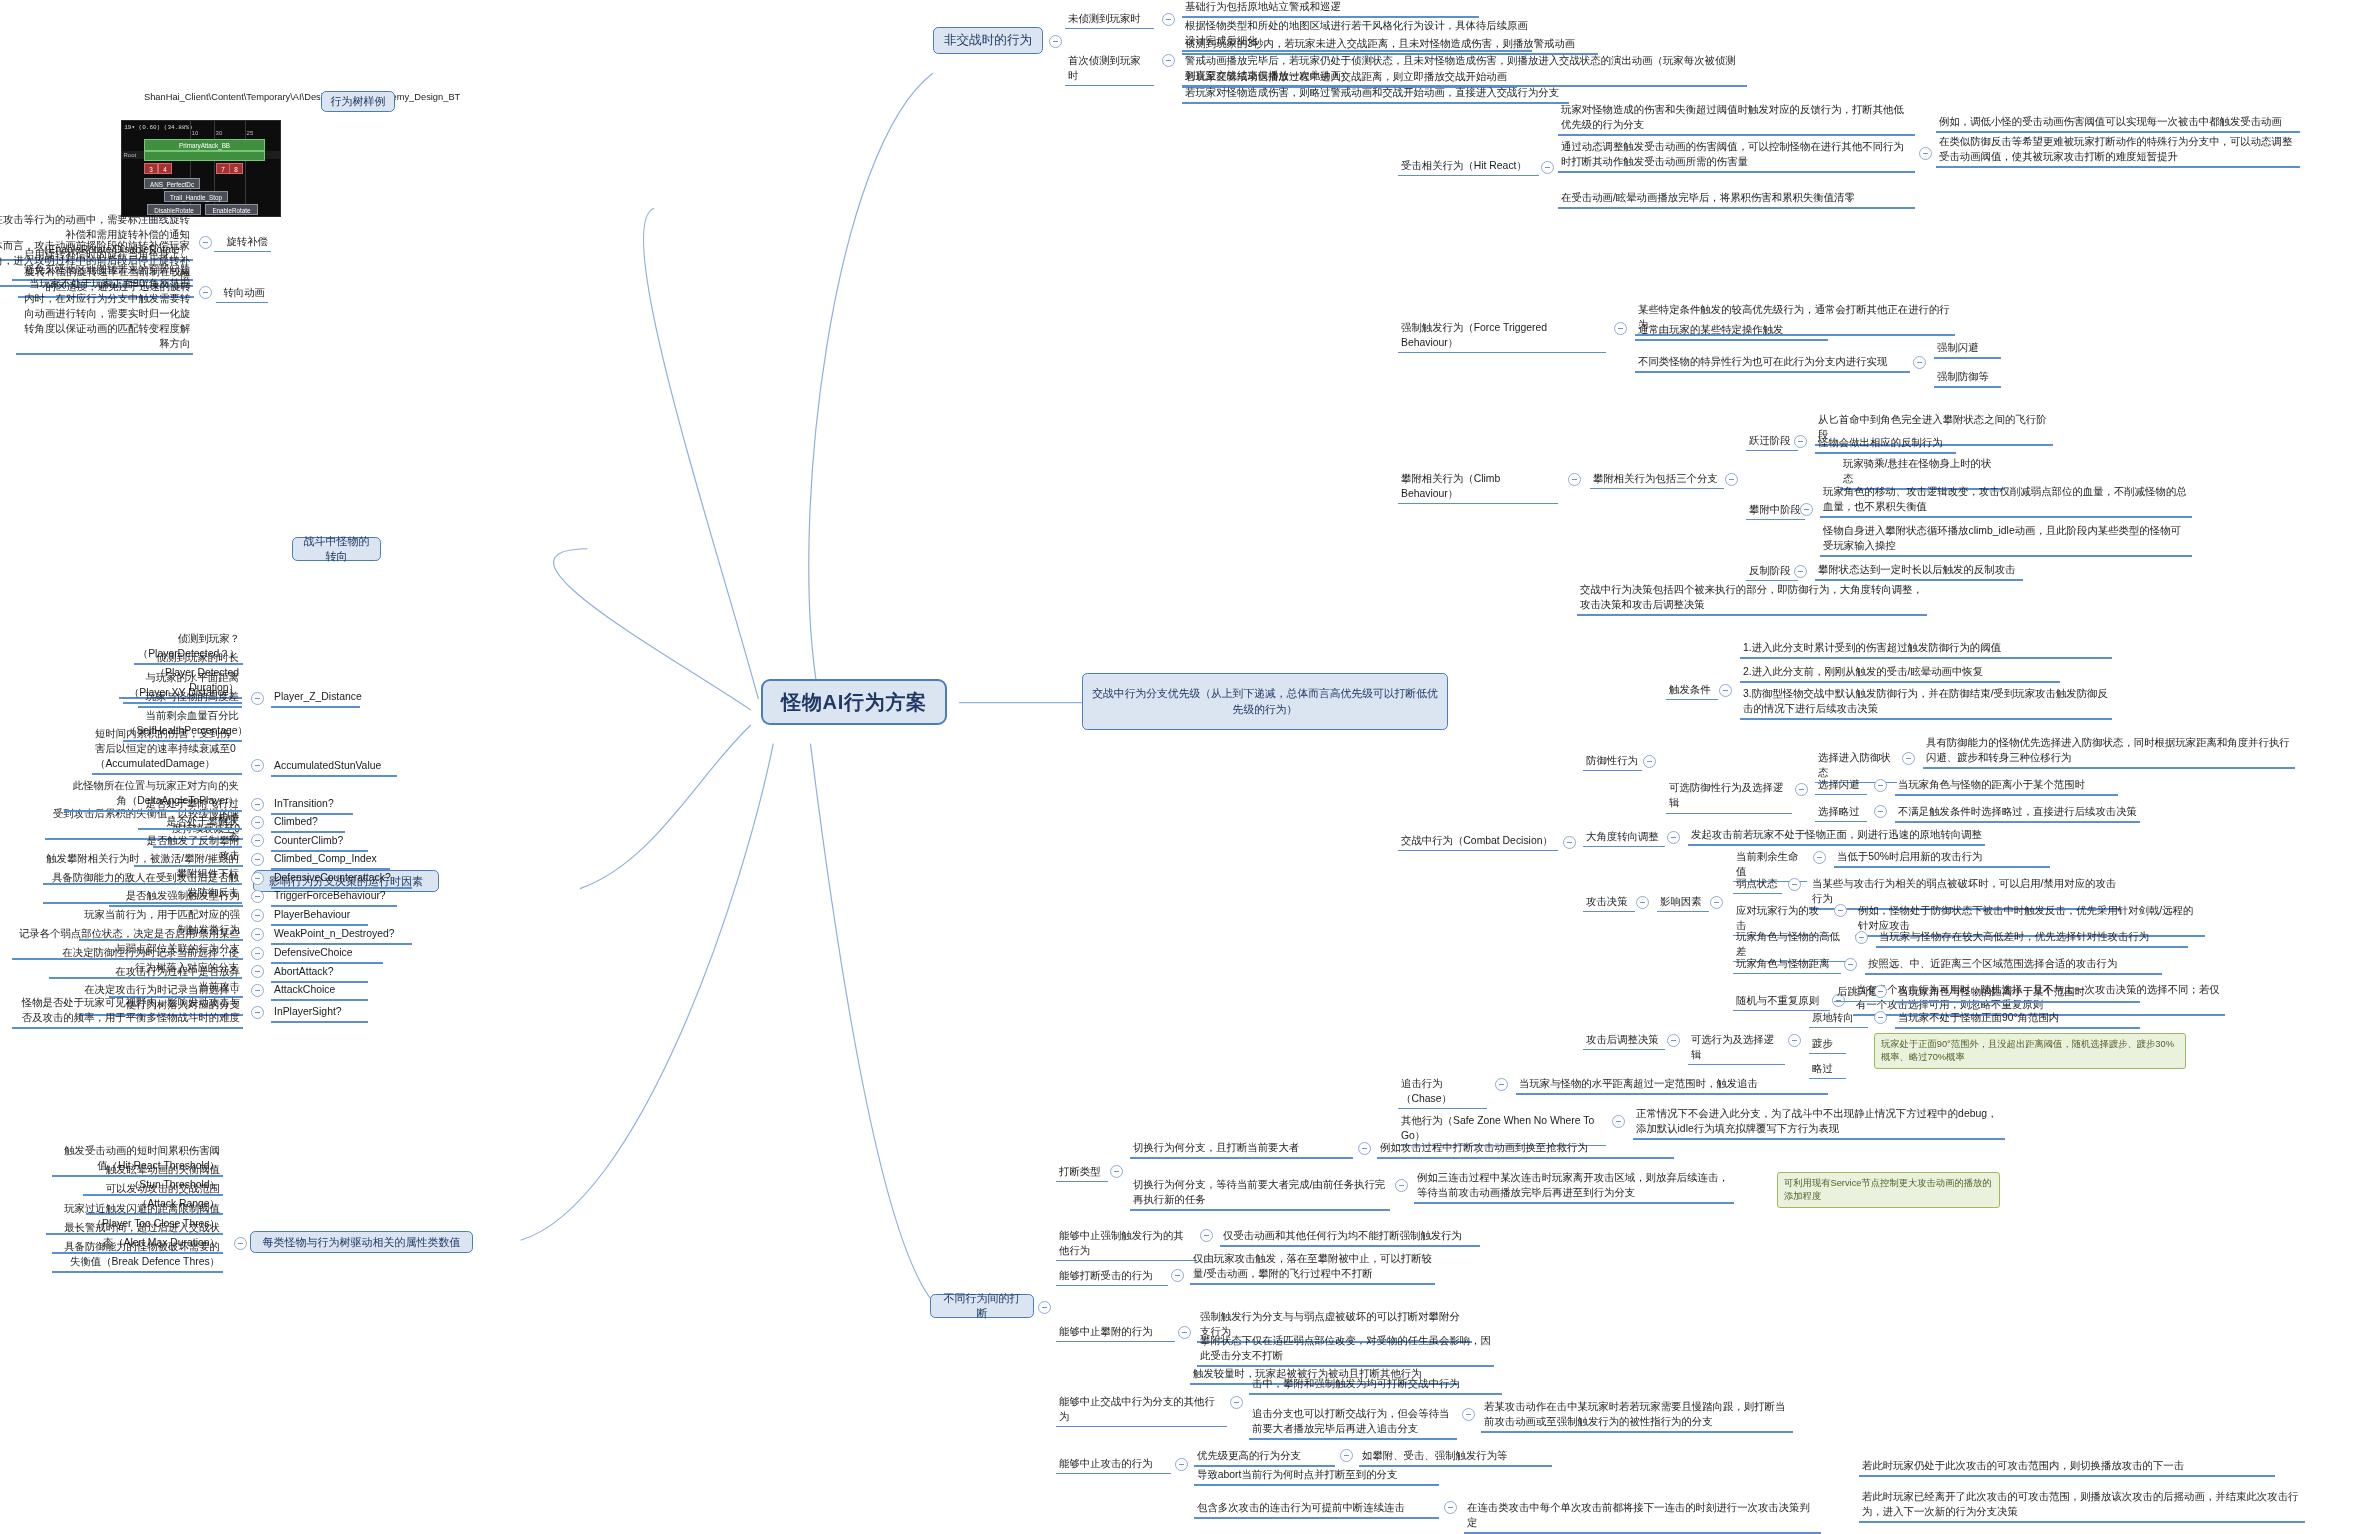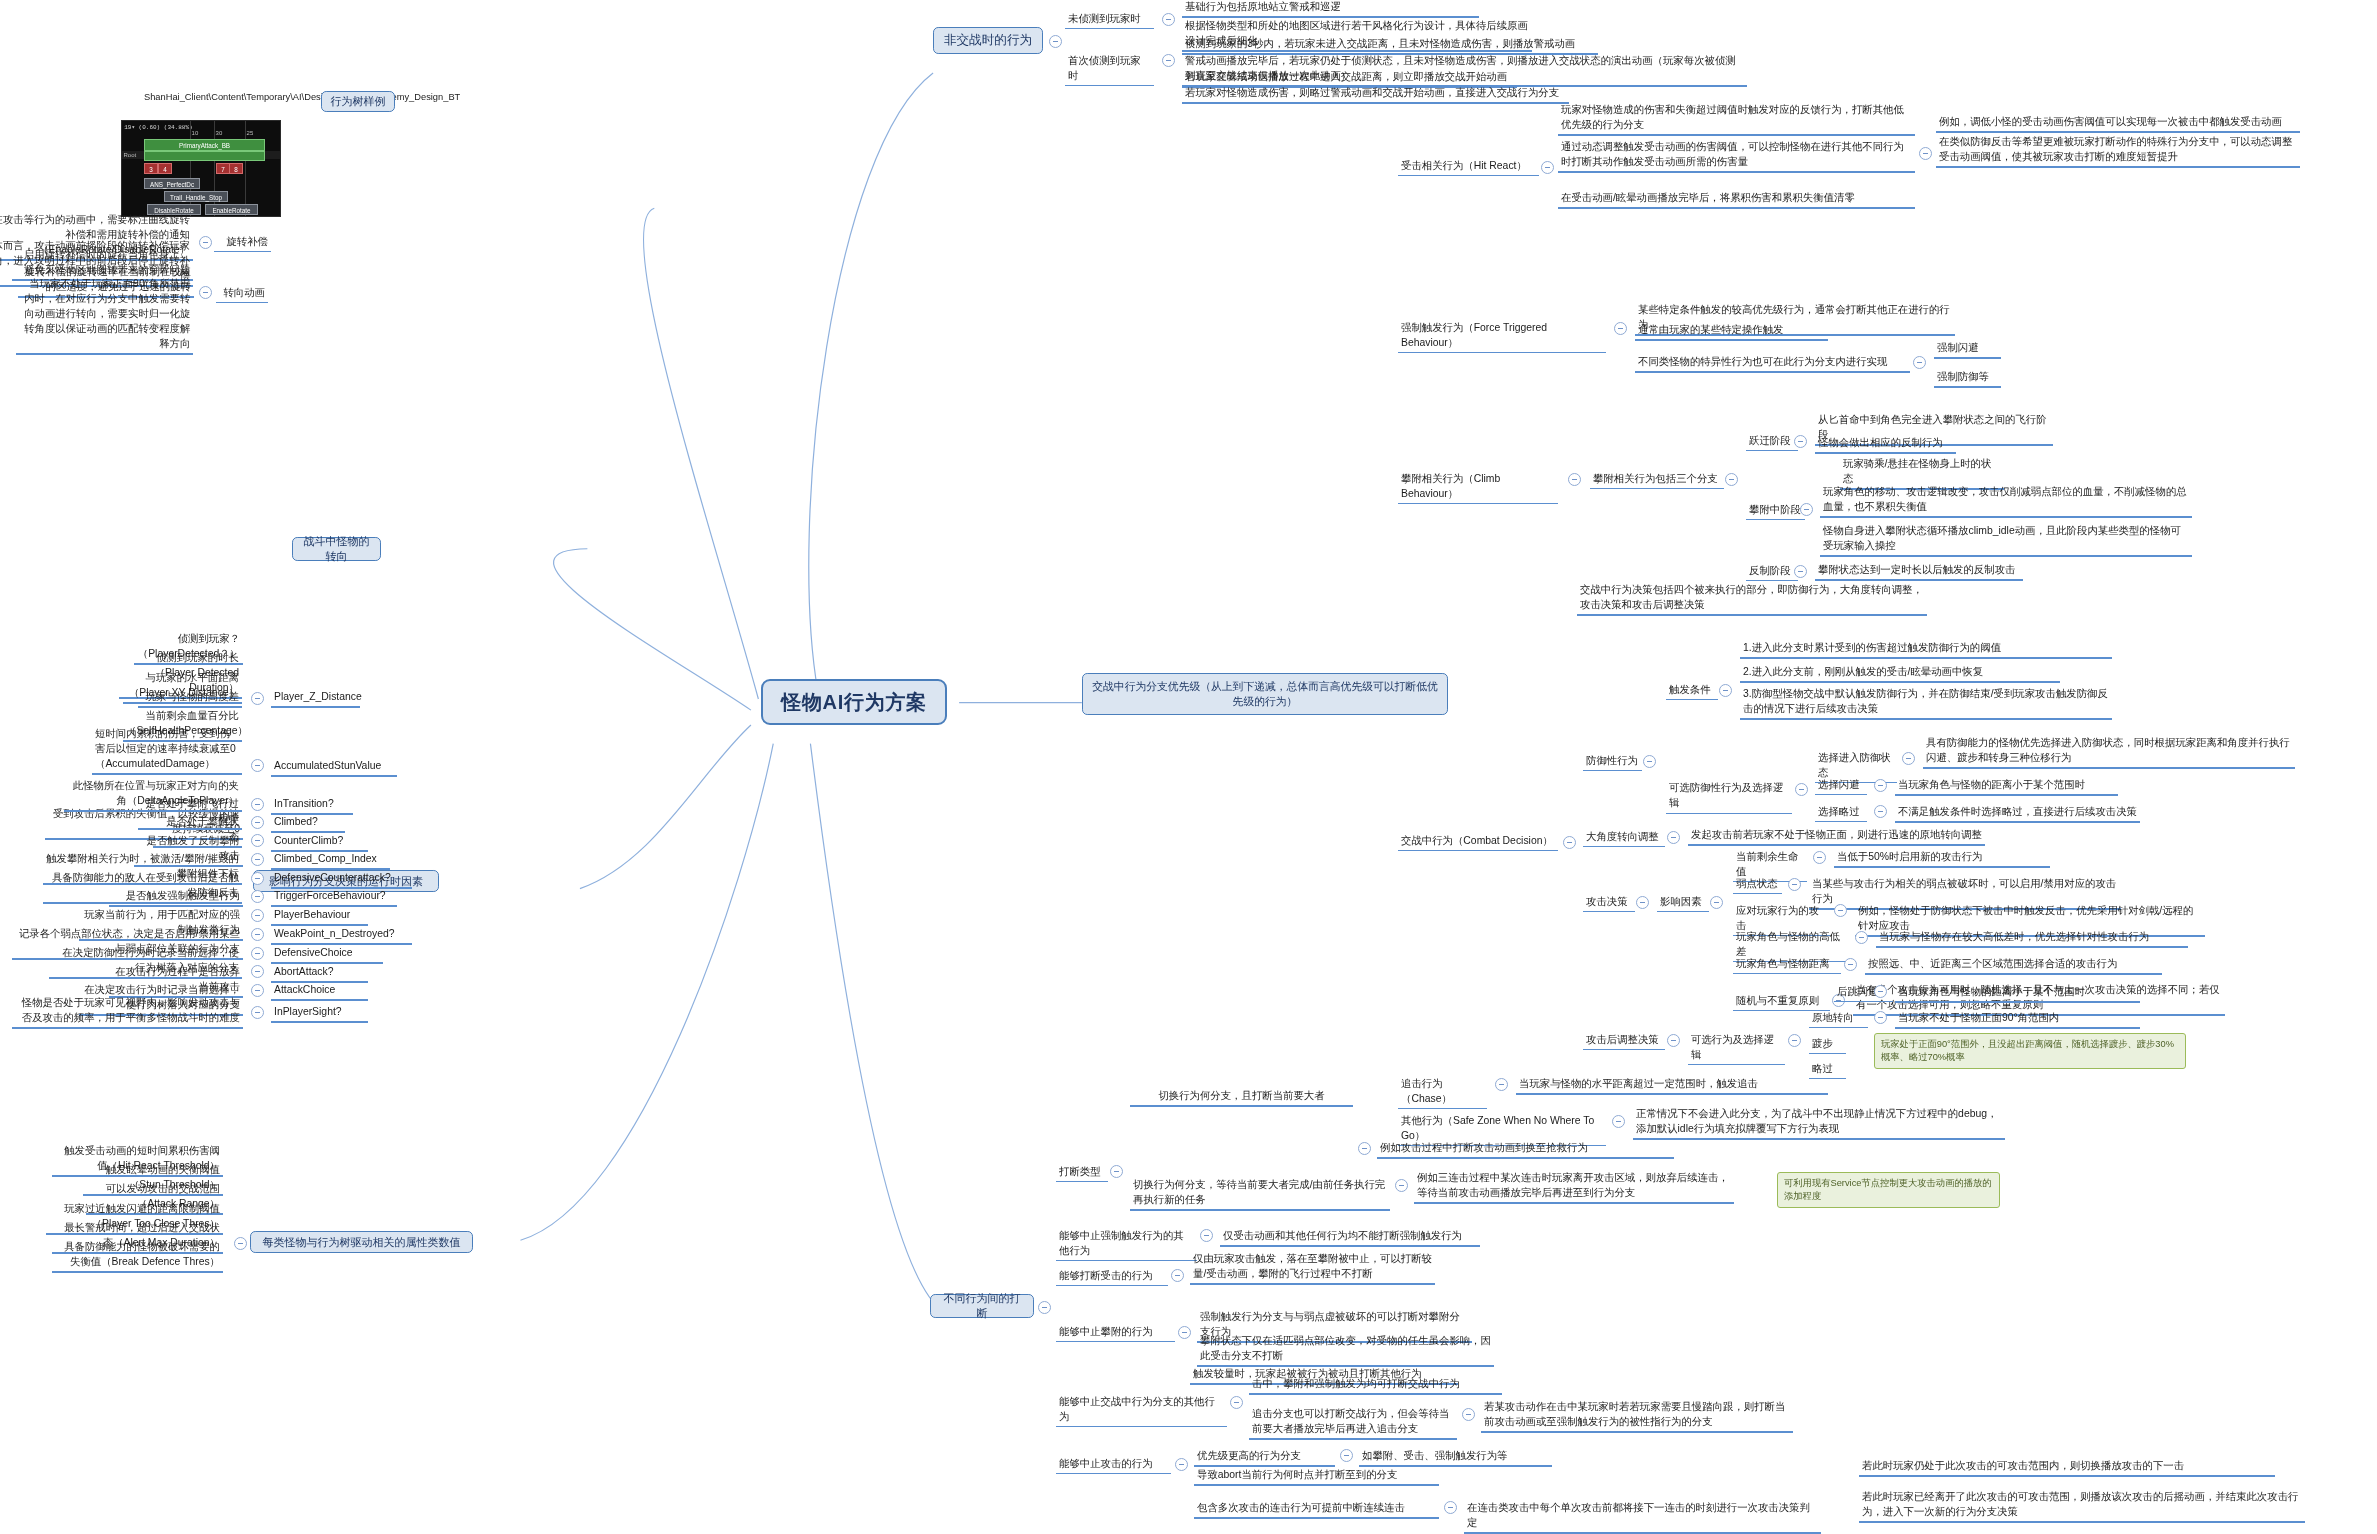--- a/index.html
+++ b/index.html
@@ -142,21 +142,21 @@
   <div class="node topic" style="left:1182px;top:16.4px;width:350px;">根据怪物类型和所处的地图区域进行若干风格化行为设计，具体待后续原画设计完成后细化</div>
 
   <div class="node topic plain" style="left:1065px;top:51px;width:89px;border-bottom:1.8px solid #5b8fd0;">首次侦测到玩家时</div>
   <div class="toggle" style="left:1162px;top:54px;"></div>
 
   <div class="node topic" style="left:1182px;top:34px;width:416px;">侦测到玩家的3秒内，若玩家未进入交战距离，且未对怪物造成伤害，则播放警戒动画</div>
   <div class="node topic" style="left:1182px;top:51px;width:565px;">警戒动画播放完毕后，若玩家仍处于侦测状态，且未对怪物造成伤害，则播放进入交战状态的演出动画（玩家每次被侦测到直至交战结束仅播放一次此动画）</div>
   <div class="node topic" style="left:1182px;top:67px;width:335px;">若玩家在警戒动画播放过程中进入交战距离，则立即播放交战开始动画</div>
   <div class="node topic" style="left:1182px;top:83px;width:387px;">若玩家对怪物造成伤害，则略过警戒动画和交战开始动画，直接进入交战行为分支</div>
 
-  <div class="node main-topic" style="left:1082px;top:673px;width:366px;height:42px;font-size:10.8px;line-height:1.4;padding:4.5px 9px;">交战中行为分支优先级（从上到下递减，总体而言高优先级可以打断低优先级的行为）</div>
+  <div class="node main-topic" style="left:1082px;top:673px;width:366px;height:57px;font-size:10.8px;line-height:1.4;padding:4.5px 9px;">交战中行为分支优先级（从上到下递减，总体而言高优先级可以打断低优先级的行为）</div>
 
   <div class="node topic plain" style="left:1398px;top:156px;width:141px;border-bottom:1.8px solid #5b8fd0;">受击相关行为（Hit React）</div>
   <div class="toggle" style="left:1541px;top:161px;"></div>
 
   <div class="node topic" style="left:1558px;top:100px;width:357px;">玩家对怪物造成的伤害和失衡超过阈值时触发对应的反馈行为，打断其他低优先级的行为分支</div>
   <div class="node topic" style="left:1558px;top:137px;width:357px;">通过动态调整触发受击动画的伤害阈值，可以控制怪物在进行其他不同行为时打断其动作触发受击动画所需的伤害量</div>
   <div class="toggle" style="left:1919px;top:147px;"></div>
   <div class="node topic" style="left:1936px;top:112px;width:364px;">例如，调低小怪的受击动画伤害阈值可以实现每一次被击中都触发受击动画</div>
   <div class="node topic" style="left:1936px;top:132px;width:364px;">在类似防御反击等希望更难被玩家打断动作的特殊行为分支中，可以动态调整受击动画阈值，使其被玩家攻击打断的难度短暂提升</div>
   <div class="node topic" style="left:1558px;top:188px;width:357px;">在受击动画/眩晕动画播放完毕后，将累积伤害和累积失衡值清零</div>
@@ -353,21 +353,21 @@
   <div class="node topic" style="left:86px;top:1179px;width:137px;text-align:right;">可以发动攻击的交战范围（Attack Range）</div>
   <div class="node topic" style="left:46px;top:1199px;width:177px;text-align:right;">玩家过近触发闪避的距离限制阈值（Player Too Close Thres）</div>
   <div class="node topic" style="left:52px;top:1218px;width:171px;text-align:right;">最长警戒时间，超过后进入交战状态（Alert Max Duration）</div>
   <div class="node topic" style="left:52px;top:1237px;width:171px;text-align:right;">具备防御能力的怪物被破坏需要的失衡值（Break Defence Thres）</div>
 
   <div class="node main-topic" style="left:930px;top:1294px;width:104px;height:24px;font-size:11px;">不同行为间的打断</div>
   <div class="toggle" style="left:1038px;top:1301px;"></div>
 
   <div class="node topic plain" style="left:1056px;top:1162px;width:52px;border-bottom:1.8px solid #5b8fd0;">打断类型</div>
   <div class="toggle" style="left:1110px;top:1165px;"></div>
-  <div class="node topic" style="left:1130px;top:1086px;width:223px;text-align:center;">切换行为何分支，且打断当前要大者</div>
+  <div class="node topic" style="left:1130px;top:1138px;width:223px;">切换行为何分支，且打断当前要大者</div>
   <div class="toggle" style="left:1358px;top:1142px;"></div>
   <div class="node topic" style="left:1377px;top:1138px;width:297px;">例如攻击过程中打断攻击动画到换至抢救行为</div>
   <div class="node topic" style="left:1130px;top:1175px;width:260px;">切换行为何分支，等待当前要大者完成/由前任务执行完再执行新的任务</div>
   <div class="toggle" style="left:1395px;top:1179px;"></div>
   <div class="node topic" style="left:1414px;top:1168px;width:320px;">例如三连击过程中某次连击时玩家离开攻击区域，则放弃后续连击，等待当前攻击动画播放完毕后再进至到行为分支</div>
 
   <div class="node callout" style="left:1777px;top:1172px;width:223px;">可利用现有Service节点控制更大攻击动画的播放的添加程度</div>
 
   <div class="node topic plain" style="left:1056px;top:1226px;width:141px;border-bottom:1.8px solid #5b8fd0;">能够中止强制触发行为的其他行为</div>
   <div class="toggle" style="left:1200px;top:1229px;"></div>

